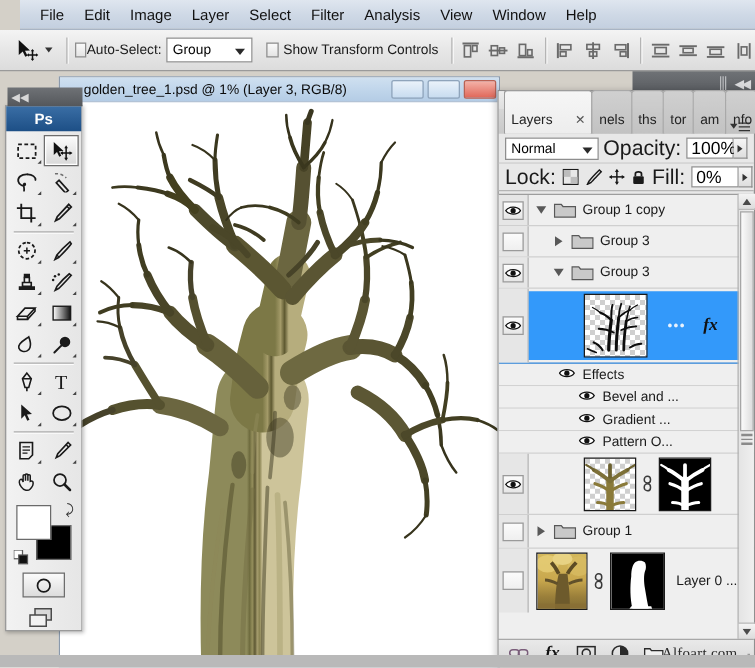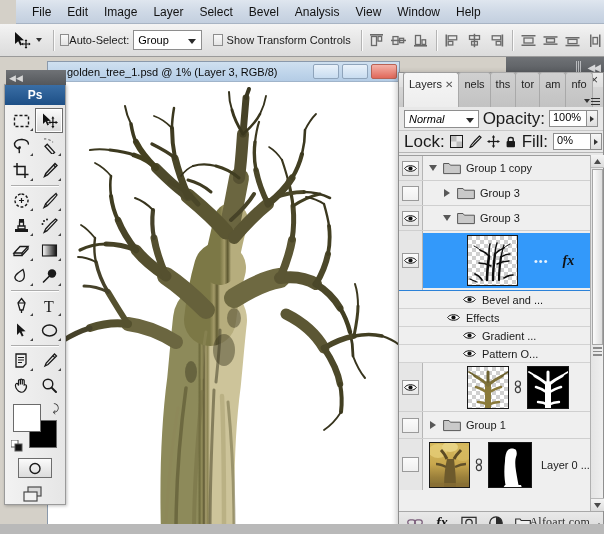--- a/index.html
+++ b/index.html
@@ -151,21 +151,21 @@
     position:relative;
   }
   #lp-titlebar .mini { position:absolute; right:22px; top:1px; font-size:11px; color:#3a3a3a; }
   #lp-titlebar .cls  { position:absolute; right:5px;  top:-1px; font-size:13px; color:#3a3a3a; }
   #lp-tabs {
     height:20px; display:flex; align-items:flex-end;
     background: linear-gradient(to bottom,#d6d6d6,#c9c9c9);
     position:relative; padding-left:4px;
   }
   .lp-tab {
-    height:18px; display:flex; align-items:flex-end; gap:3px;
+    height:18px; display:flex; align-items:flex-start; gap:18px;
     padding: 17px 5px; font-size:11px; color:#232323;
     background: linear-gradient(to bottom,#d0d0d0,#c2c2c2);
     border:1px solid #a9a9a9; border-bottom:none;
     border-top-left-radius:3px; border-top-right-radius:3px;
     margin-right:-1px; white-space:nowrap;
   }
   .lp-tab.active {
     background: linear-gradient(to bottom,#f6f6f6,#ededed);
     border-color:#9d9d9d; height:19px; font-weight:normal;
   }
@@ -174,28 +174,28 @@
   #lp-menu .tri { width:0;height:0;border-left:3px solid transparent;border-right:3px solid transparent;border-top:4px solid #333; }
   #lp-menu .bars { display:flex; flex-direction:column; gap:1.5px; }
   #lp-menu .bars i { width:9px; height:1.5px; background:#333; display:block; }
 
   #lp-blendrow {
     height:24px; display:flex; align-items:center; padding:0 5px; gap:4px;
     background:#e8e8e8; border-bottom:1px solid #c8c8c8;
   }
   .blend-select {
     width:106px; height:18px; border:1px solid #8e8e8e; background:#fff;
-    display:flex; align-items:center; padding:0 4px; position:relative; font-size:11px;font-style:italic;
+    display:flex; align-items:center; padding:0 4px; position:relative; font-size:11px;
   }
   .blend-select .arrow { position:absolute; right:4px; top:7px;
     width:0;height:0;border-left:4px solid transparent;border-right:4px solid transparent;border-top:5px solid #2a2a2a; }
   .fld-label { font-size:17px; color:#1a1a1a; }
   .num-field {
     width:38px; height:17px; border:1px solid #8e8e8e; background:#fff;
-    display:flex; align-items:flex-start; padding-left:3px; font-size:11px;
+    display:flex; align-items:flex-end; padding-left:3px; font-size:14px;
   }
   .spin { width:11px; height:17px; border:1px solid #8e8e8e; border-left:none;
     background:linear-gradient(to bottom,#f6f6f6,#dedede); display:flex; align-items:center; justify-content:center; }
   .spin .t { width:0;height:0;border-top:3px solid transparent;border-bottom:3px solid transparent;border-left:4px solid #333; }
 
   #lp-lockrow {
     height:22px; display:flex; align-items:center; padding:0 5px; gap:5px;
     background:#e8e8e8; border-bottom:1px solid #b5b5b5;
   }
   .lock-ico { width:15px; height:15px; display:flex; align-items:center; justify-content:center; }
@@ -273,21 +273,21 @@
 </style>
 </head>
 <body>
 
 <div id="menubar">
   <div class="menu-item">File</div>
   <div class="menu-item">Edit</div>
   <div class="menu-item">Image</div>
   <div class="menu-item">Layer</div>
   <div class="menu-item">Select</div>
-  <div class="menu-item">Bevel</div>
+  <div class="menu-item">Filter</div>
   <div class="menu-item">Analysis</div>
   <div class="menu-item">View</div>
   <div class="menu-item">Window</div>
   <div class="menu-item">Help</div>
 </div>
 
 <div id="optionsbar">
   <div class="ob-tool">
     <svg width="22" height="20" viewBox="0 0 22 20">
       <path d="M4,2 L4,14 L7.2,11.2 L9.2,15.4 L11,14.5 L9,10.5 L13,10.3 Z" fill="#111"></path>
@@ -990,39 +990,39 @@
               <path d="M36,12 C38,10 40,9 42,8" stroke-width="1"></path>
             </g>
           </svg>
         </span>
         <span class="dots" style="margin-left:8px">•••</span>
         <span class="fxglyph" style="margin-left:6px">fx</span>
       </div>
     </div>
 
     <div class="eff-row">
+      <span class="indent-eff"></span>
+      <span>
+        <svg width="13" height="9" viewBox="0 0 13 9">
+            <path d="M0.6,4.5 C3,0.8 10,0.8 12.4,4.5 C10,8.2 3,8.2 0.6,4.5 Z" fill="#fff" stroke="#111" stroke-width="1"></path>
+            <circle cx="6.5" cy="4.5" r="2.1" fill="#111"></circle>
+          </svg>
+      </span>
+      <span class="eff-name">Effects</span>
+    </div>
+
+    <div class="eff-row">
       <span class="indent-eff2"></span>
       <span>
         <svg width="13" height="9" viewBox="0 0 13 9">
             <path d="M0.6,4.5 C3,0.8 10,0.8 12.4,4.5 C10,8.2 3,8.2 0.6,4.5 Z" fill="#fff" stroke="#111" stroke-width="1"></path>
             <circle cx="6.5" cy="4.5" r="2.1" fill="#111"></circle>
           </svg>
       </span>
       <span class="eff-name">Bevel and ...</span>
-    </div>
-
-    <div class="eff-row">
-      <span class="indent-eff"></span>
-      <span>
-        <svg width="13" height="9" viewBox="0 0 13 9">
-            <path d="M0.6,4.5 C3,0.8 10,0.8 12.4,4.5 C10,8.2 3,8.2 0.6,4.5 Z" fill="#fff" stroke="#111" stroke-width="1"></path>
-            <circle cx="6.5" cy="4.5" r="2.1" fill="#111"></circle>
-          </svg>
-      </span>
-      <span class="eff-name">Effects</span>
     </div>
 
     <div class="eff-row">
       <span class="indent-eff2"></span>
       <span>
         <svg width="13" height="9" viewBox="0 0 13 9">
             <path d="M0.6,4.5 C3,0.8 10,0.8 12.4,4.5 C10,8.2 3,8.2 0.6,4.5 Z" fill="#fff" stroke="#111" stroke-width="1"></path>
             <circle cx="6.5" cy="4.5" r="2.1" fill="#111"></circle>
           </svg>
       </span>

